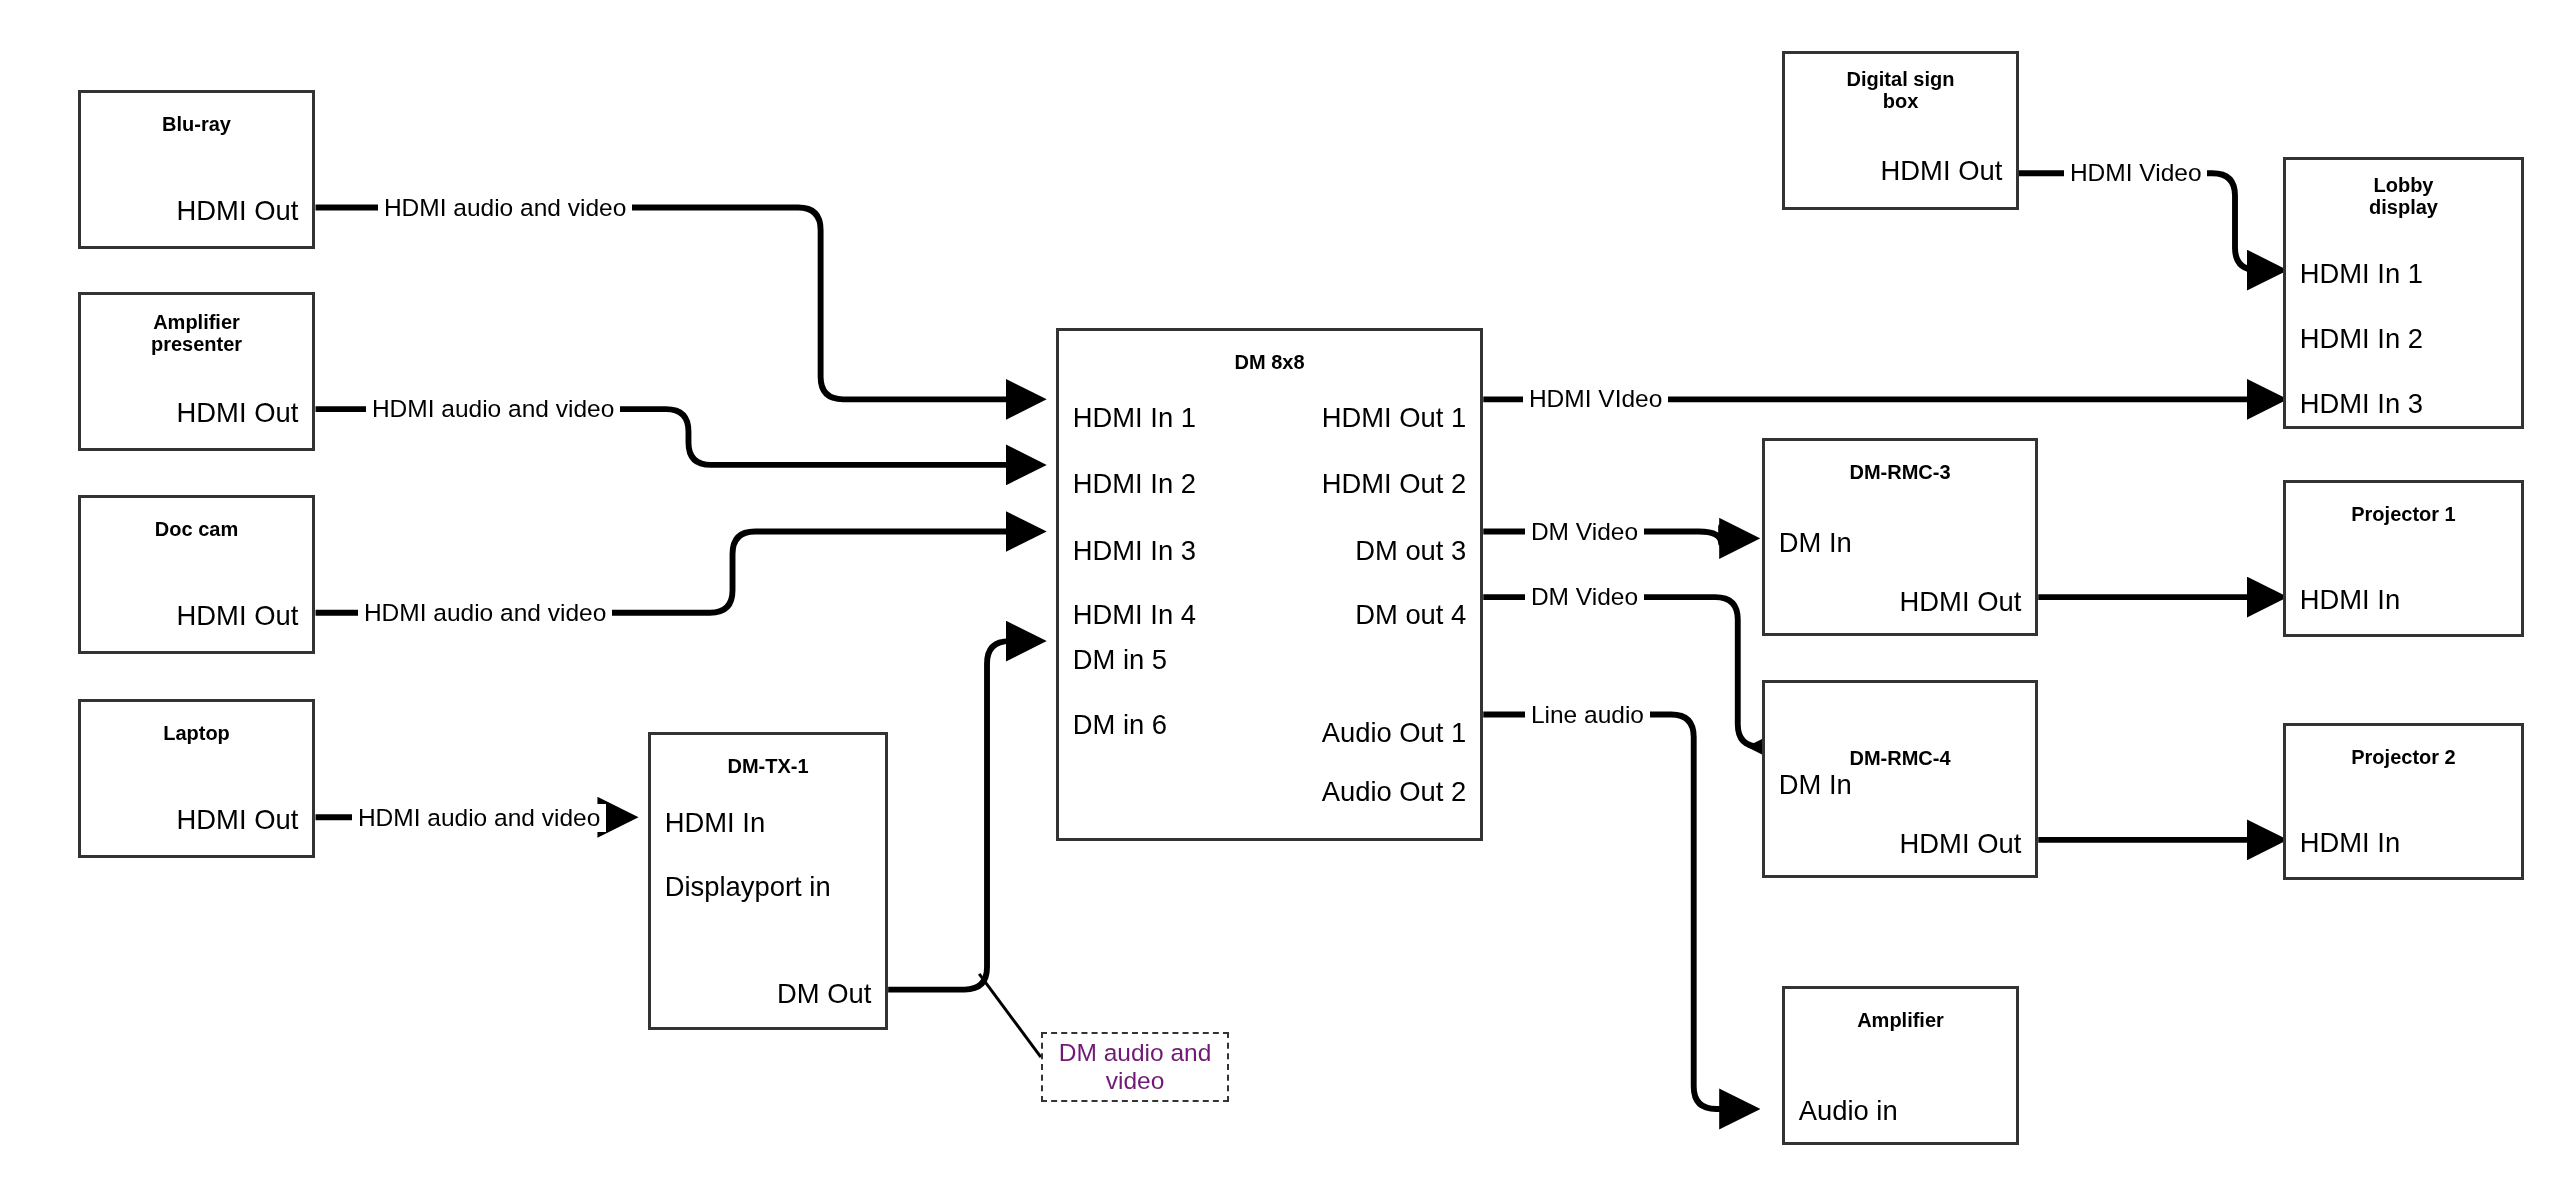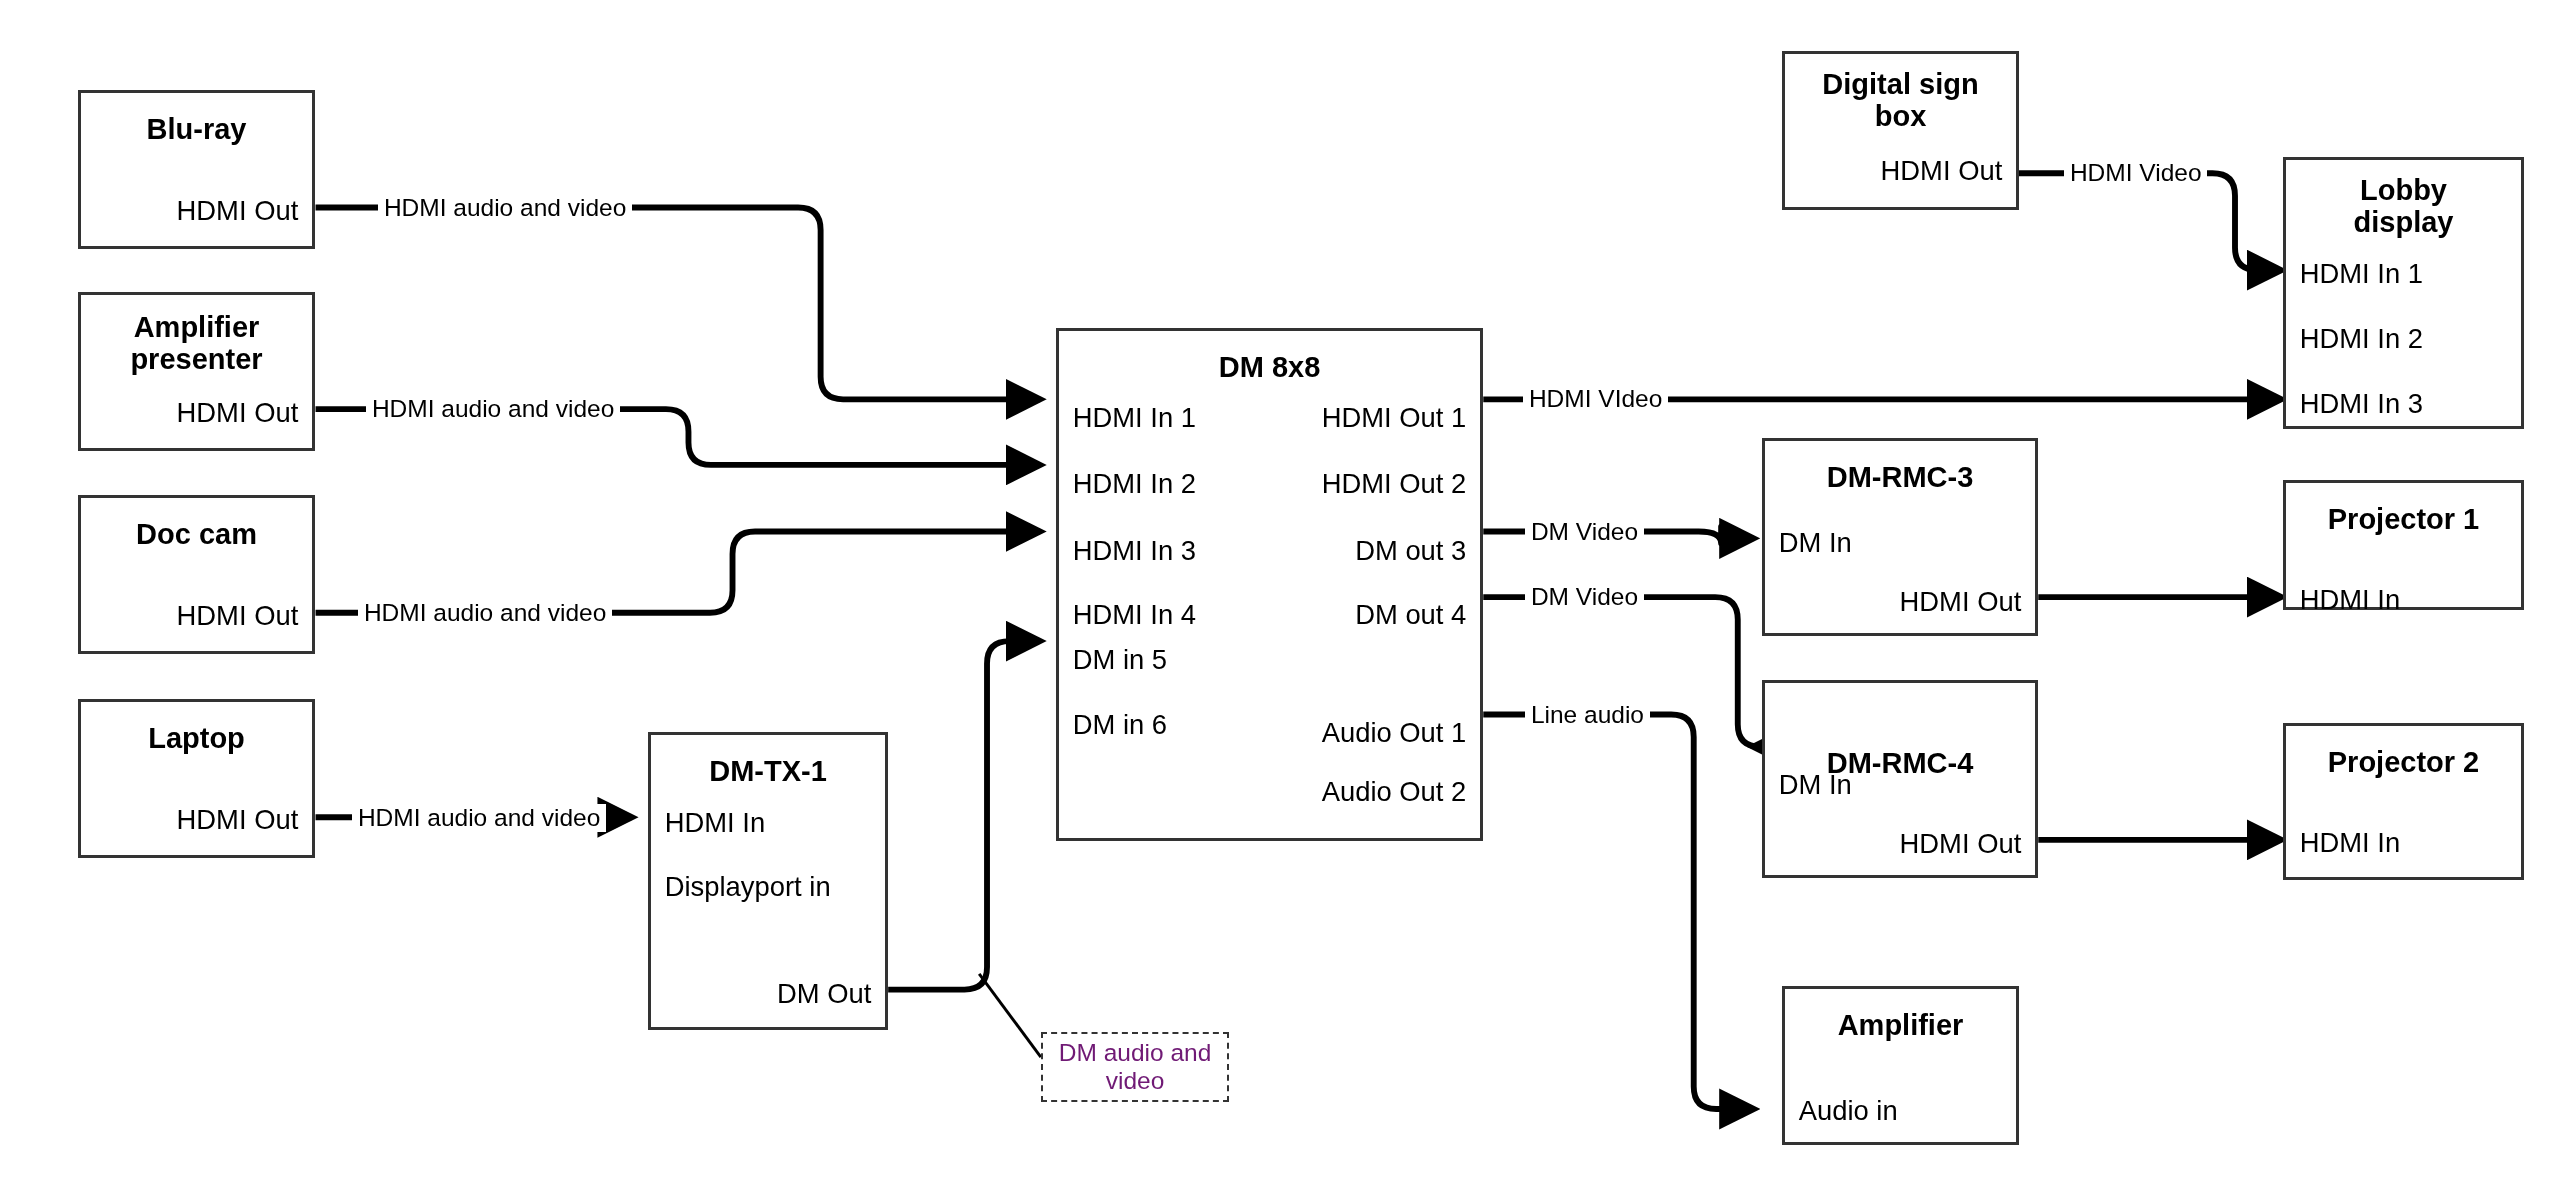--- a/index.html
+++ b/index.html
@@ -22,21 +22,21 @@
     border: 3.9px solid #333333;
     background: #ffffff;
     z-index: 5;
   }
   .node-title {
     position: absolute;
     left: 0;
     right: 0;
     text-align: center;
     font-weight: bold;
-    font-size: 29px;
+    font-size: 20px;
     color: #000000;
     line-height: 1.12;
     white-space: pre-line;
   }
   .port {
     position: absolute;
     font-size: 27.4px;
     color: #000000;
     white-space: nowrap;
   }
@@ -194,21 +194,21 @@
     <div class="port left" style="left:13.7px; top:86px;">DM In</div>
     <div class="port right" style="right:13.7px; top:145px;">HDMI Out</div>
   </div>
 
   <div class="node" style="left:1762px; top:680px; width:276px; height:198px;">
     <div class="node-title" style="top:19.6px;margin-top:44px;">DM-RMC-4</div>
     <div class="port left" style="left:13.7px; top:86px;">DM In</div>
     <div class="port right" style="right:13.7px; top:145px;">HDMI Out</div>
   </div>
 
-  <div class="node" style="left:2283px; top:480px; width:241px; height:130px;">
+  <div class="node" style="left:2283px; top:480px; width:241px; height:157px;">
     <div class="node-title" style="top:19.6px;">Projector 1</div>
     <div class="port left" style="left:13.7px; top:101px;">HDMI In</div>
   </div>
 
   <div class="node" style="left:2283px; top:723px; width:241px; height:157px;">
     <div class="node-title" style="top:19.6px;">Projector 2</div>
     <div class="port left" style="left:13.7px; top:101px;">HDMI In</div>
   </div>
 
   <div class="node" style="left:1782px; top:986px; width:237px; height:159px;">

